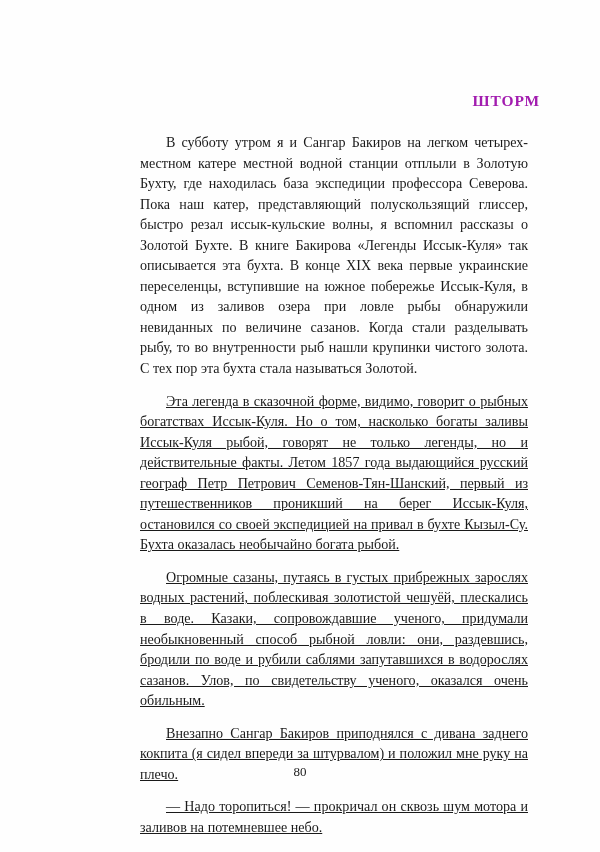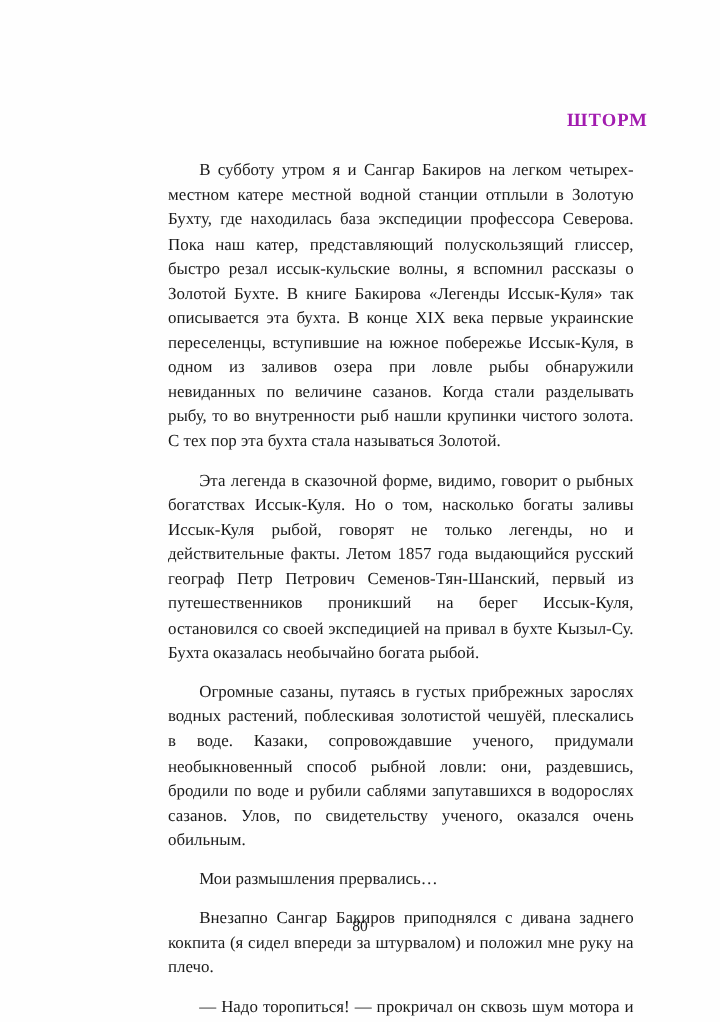--- a/index.html
+++ b/index.html
@@ -47,20 +47,21 @@
     text-align: justify;
     text-justify: inter-word;
     text-indent: 26px;
     color: #1a1a1a;
     hyphens: manual;
     word-spacing: 0px;
   }
 
   .para + .para {
     margin-top: 0;
+    text-decoration: underline;
   }
 
   .page-number {
     position: absolute;
     left: 0;
     right: 0;
     top: 764px;
     text-align: center;
     font-size: 13px;
     color: #1a1a1a;
@@ -72,21 +73,20 @@
 
 <div class="page">
 
   <div class="text-block">
 
     <h1 class="chapter-title">ШТОРМ</h1>
 
     <p class="para">В субботу утром я и Сангар Бакиров на легком четырех­местном катере местной водной станции отплыли в Золотую Бухту, где находилась база экспедиции профессора Северо­ва. Пока наш катер, представляющий полускользящий глис­сер, быстро резал иссык-кульские волны, я вспомнил рас­сказы о Золотой Бухте. В книге Бакирова «Легенды Иссык-Куля» так описывается эта бухта. В конце XIX века первые украинские переселенцы, вступившие на южное побережье Иссык-Куля, в одном из заливов озера при ловле рыбы об­наружили невиданных по величине сазанов. Когда стали разделывать рыбу, то во внутренности рыб нашли крупинки чистого золота. С тех пор эта бухта стала называться Золо­той.</p>
     <p class="para">Эта легенда в сказочной форме, видимо, говорит о рыб­ных богатствах Иссык-Куля. Но о том, насколько богаты заливы Иссык-Куля рыбой, говорят не только легенды, но и действительные факты. Летом 1857 года выдающийся рус­ский географ Петр Петрович Семенов-Тян-Шанский, пер­вый из путешественников проникший на берег Иссык-Куля, остановился со своей экспедицией на привал в бухте Кы­зыл-Су. Бухта оказалась необычайно богата рыбой.</p>
     <p class="para">Огромные сазаны, путаясь в густых прибрежных зарос­лях водных растений, поблескивая золотистой чешуёй, плескались в воде. Казаки, сопровождавшие ученого, при­думали необыкновенный способ рыбной ловли: они, раз­девшись, бродили по воде и рубили саблями запутавшихся в водорослях сазанов. Улов, по свидетельству ученого, ока­зался очень обильным.</p>
-    <p class="para">Мои размышления прервались…</p>
     <p class="para">Внезапно Сангар Бакиров приподнялся с дивана заднего кокпита (я сидел впереди за штурвалом) и положил мне ру­ку на плечо.</p>
     <p class="para">— Надо торопиться! — прокричал он сквозь шум мото­ра и заливов на потемневшее небо.</p>
 
   </div>
 
   <div class="page-number">80</div>
 
 </div>
 
 </body></html>

